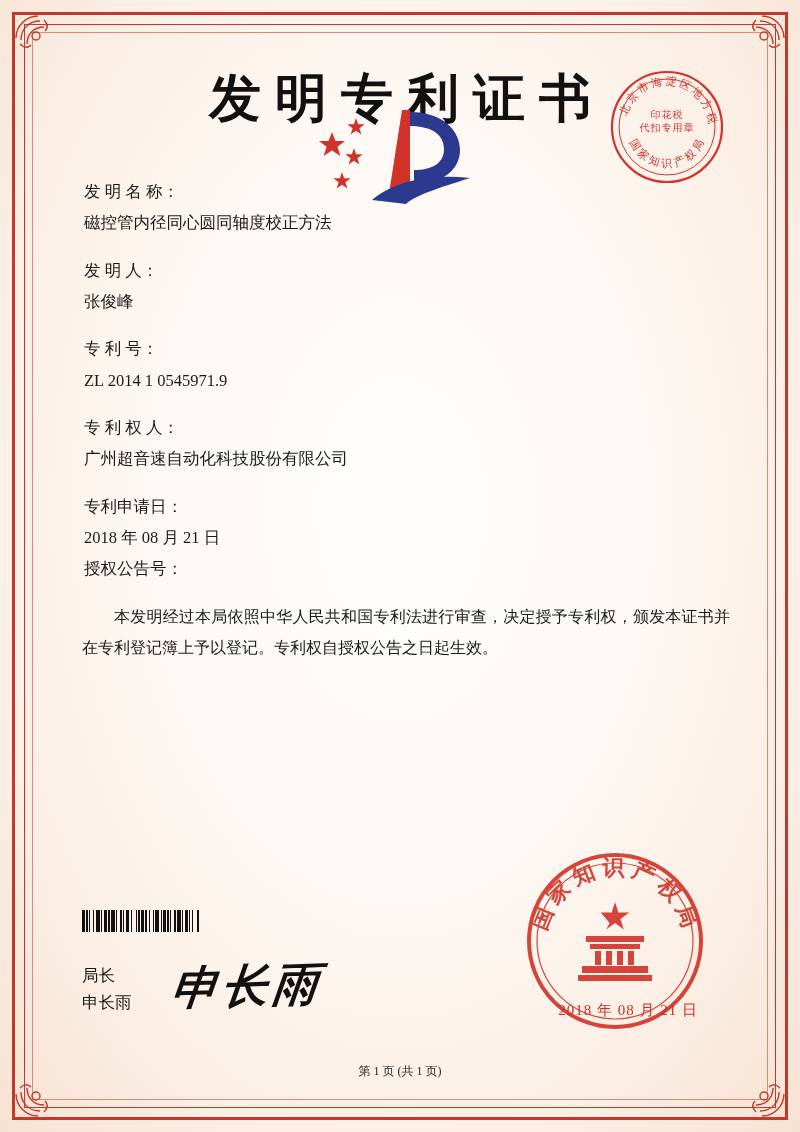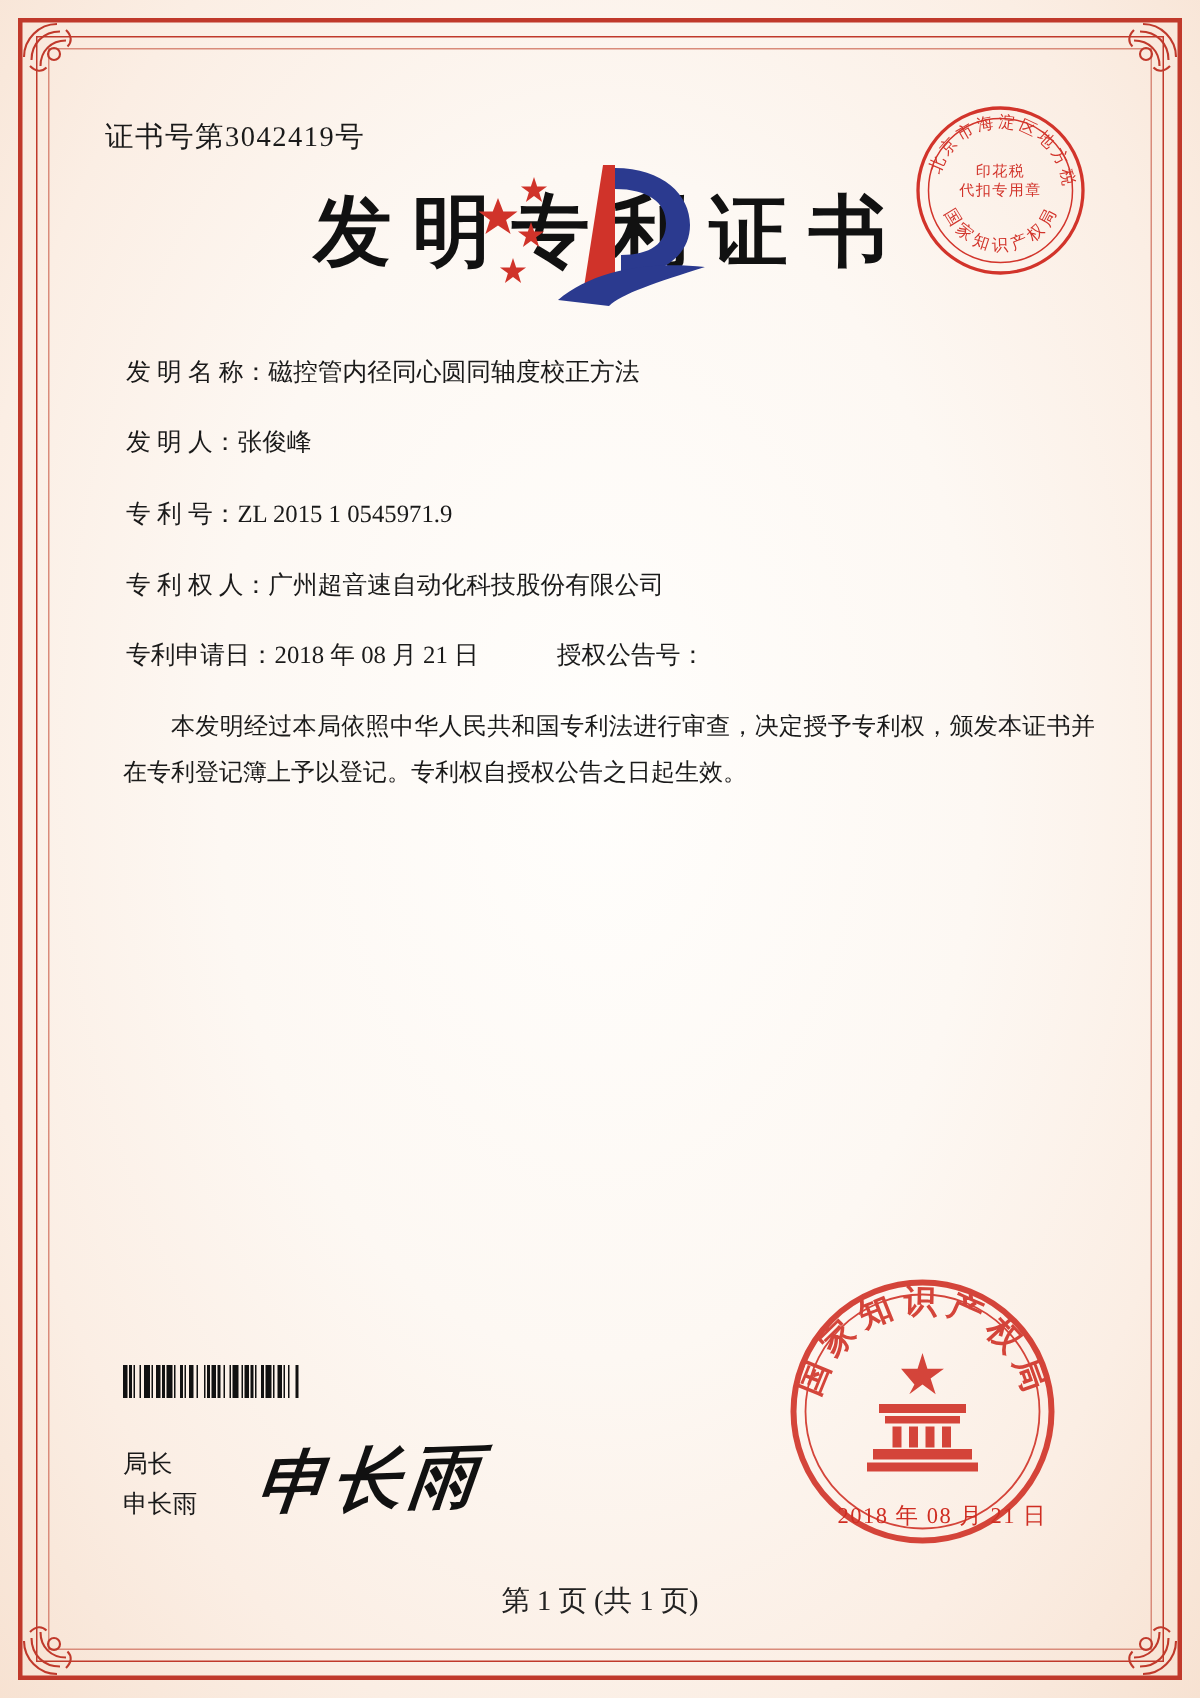--- a/index.html
+++ b/index.html
@@ -108,20 +108,21 @@
   .fields {
     margin-top: 42px;
     padding-left: 32px;
     font-size: 16.5px;
     line-height: 1.9;
   }
   .frow {
     display: flex;
     align-items: flex-start;
     margin-bottom: 16px;
+    flex-direction: column;
   }
   .flabel {
     flex: 0 0 auto;
     white-space: pre;
   }
   .fvalue {
     flex: 1 1 auto;
   }
   .fvalue.two-line {
     line-height: 1.65;
@@ -195,21 +196,21 @@
     font-size: 15px;
     letter-spacing: 1px;
   }
 
   .footer {
     position: absolute;
     bottom: 8px;
     left: 0;
     right: 0;
     text-align: center;
-    font-size: 19px;
+    font-size: 12px;
     color: #222;
   }
 </style>
 </head>
 <body>
 
 <div class="page">
 
   <div class="border-outer"></div>
   <div class="border-inner"></div>
@@ -259,21 +260,20 @@
         <path d="M13 30 C13 20 20 13 30 13"></path>
         <circle cx="22" cy="22" r="4"></circle>
         <path d="M30 6 C34 10 34 14 31 17"></path>
         <path d="M6 30 C10 34 14 34 17 31"></path>
       </g>
     </svg>
   </div>
 
   <div class="content">
 
-    <div class="cert-no">证书号第3042419号</div>
 
     <div class="emblem">
       <svg width="180" height="110" viewBox="0 0 180 110">
 
         <g fill="#d0332a">
           <polygon points="22,28 25.5,37 35,37 27.4,42.7 30.4,52 22,46.4 13.6,52 16.6,42.7 9,37 18.5,37"></polygon>
           <polygon points="46,14 48.1,20.3 54.7,20.3 49.4,24.2 51.4,30.6 46,26.7 40.6,30.6 42.6,24.2 37.3,20.3 43.9,20.3"></polygon>
           <polygon points="44,44 46.1,50.3 52.7,50.3 47.4,54.2 49.4,60.6 44,56.7 38.6,60.6 40.6,54.2 35.3,50.3 41.9,50.3"></polygon>
           <polygon points="32,68 34.1,74.3 40.7,74.3 35.4,78.2 37.4,84.6 32,80.7 26.6,84.6 28.6,78.2 23.3,74.3 29.9,74.3"></polygon>
         </g>
@@ -314,21 +314,21 @@
         <span class="fvalue">磁控管内径同心圆同轴度校正方法</span>
       </div>
 
       <div class="frow">
         <span class="flabel">发 明 人：</span>
         <span class="fvalue">张俊峰</span>
       </div>
 
       <div class="frow">
         <span class="flabel">专 利 号：</span>
-        <span class="fvalue">ZL 2015 1 0545971.9</span>
+        <span class="fvalue">ZL 2014 1 0545971.9</span>
       </div>
 
 
       <div class="frow">
         <span class="flabel">专 利 权 人：</span>
         <span class="fvalue">广州超音速自动化科技股份有限公司</span>
       </div>
 
 
       <div class="frow">

